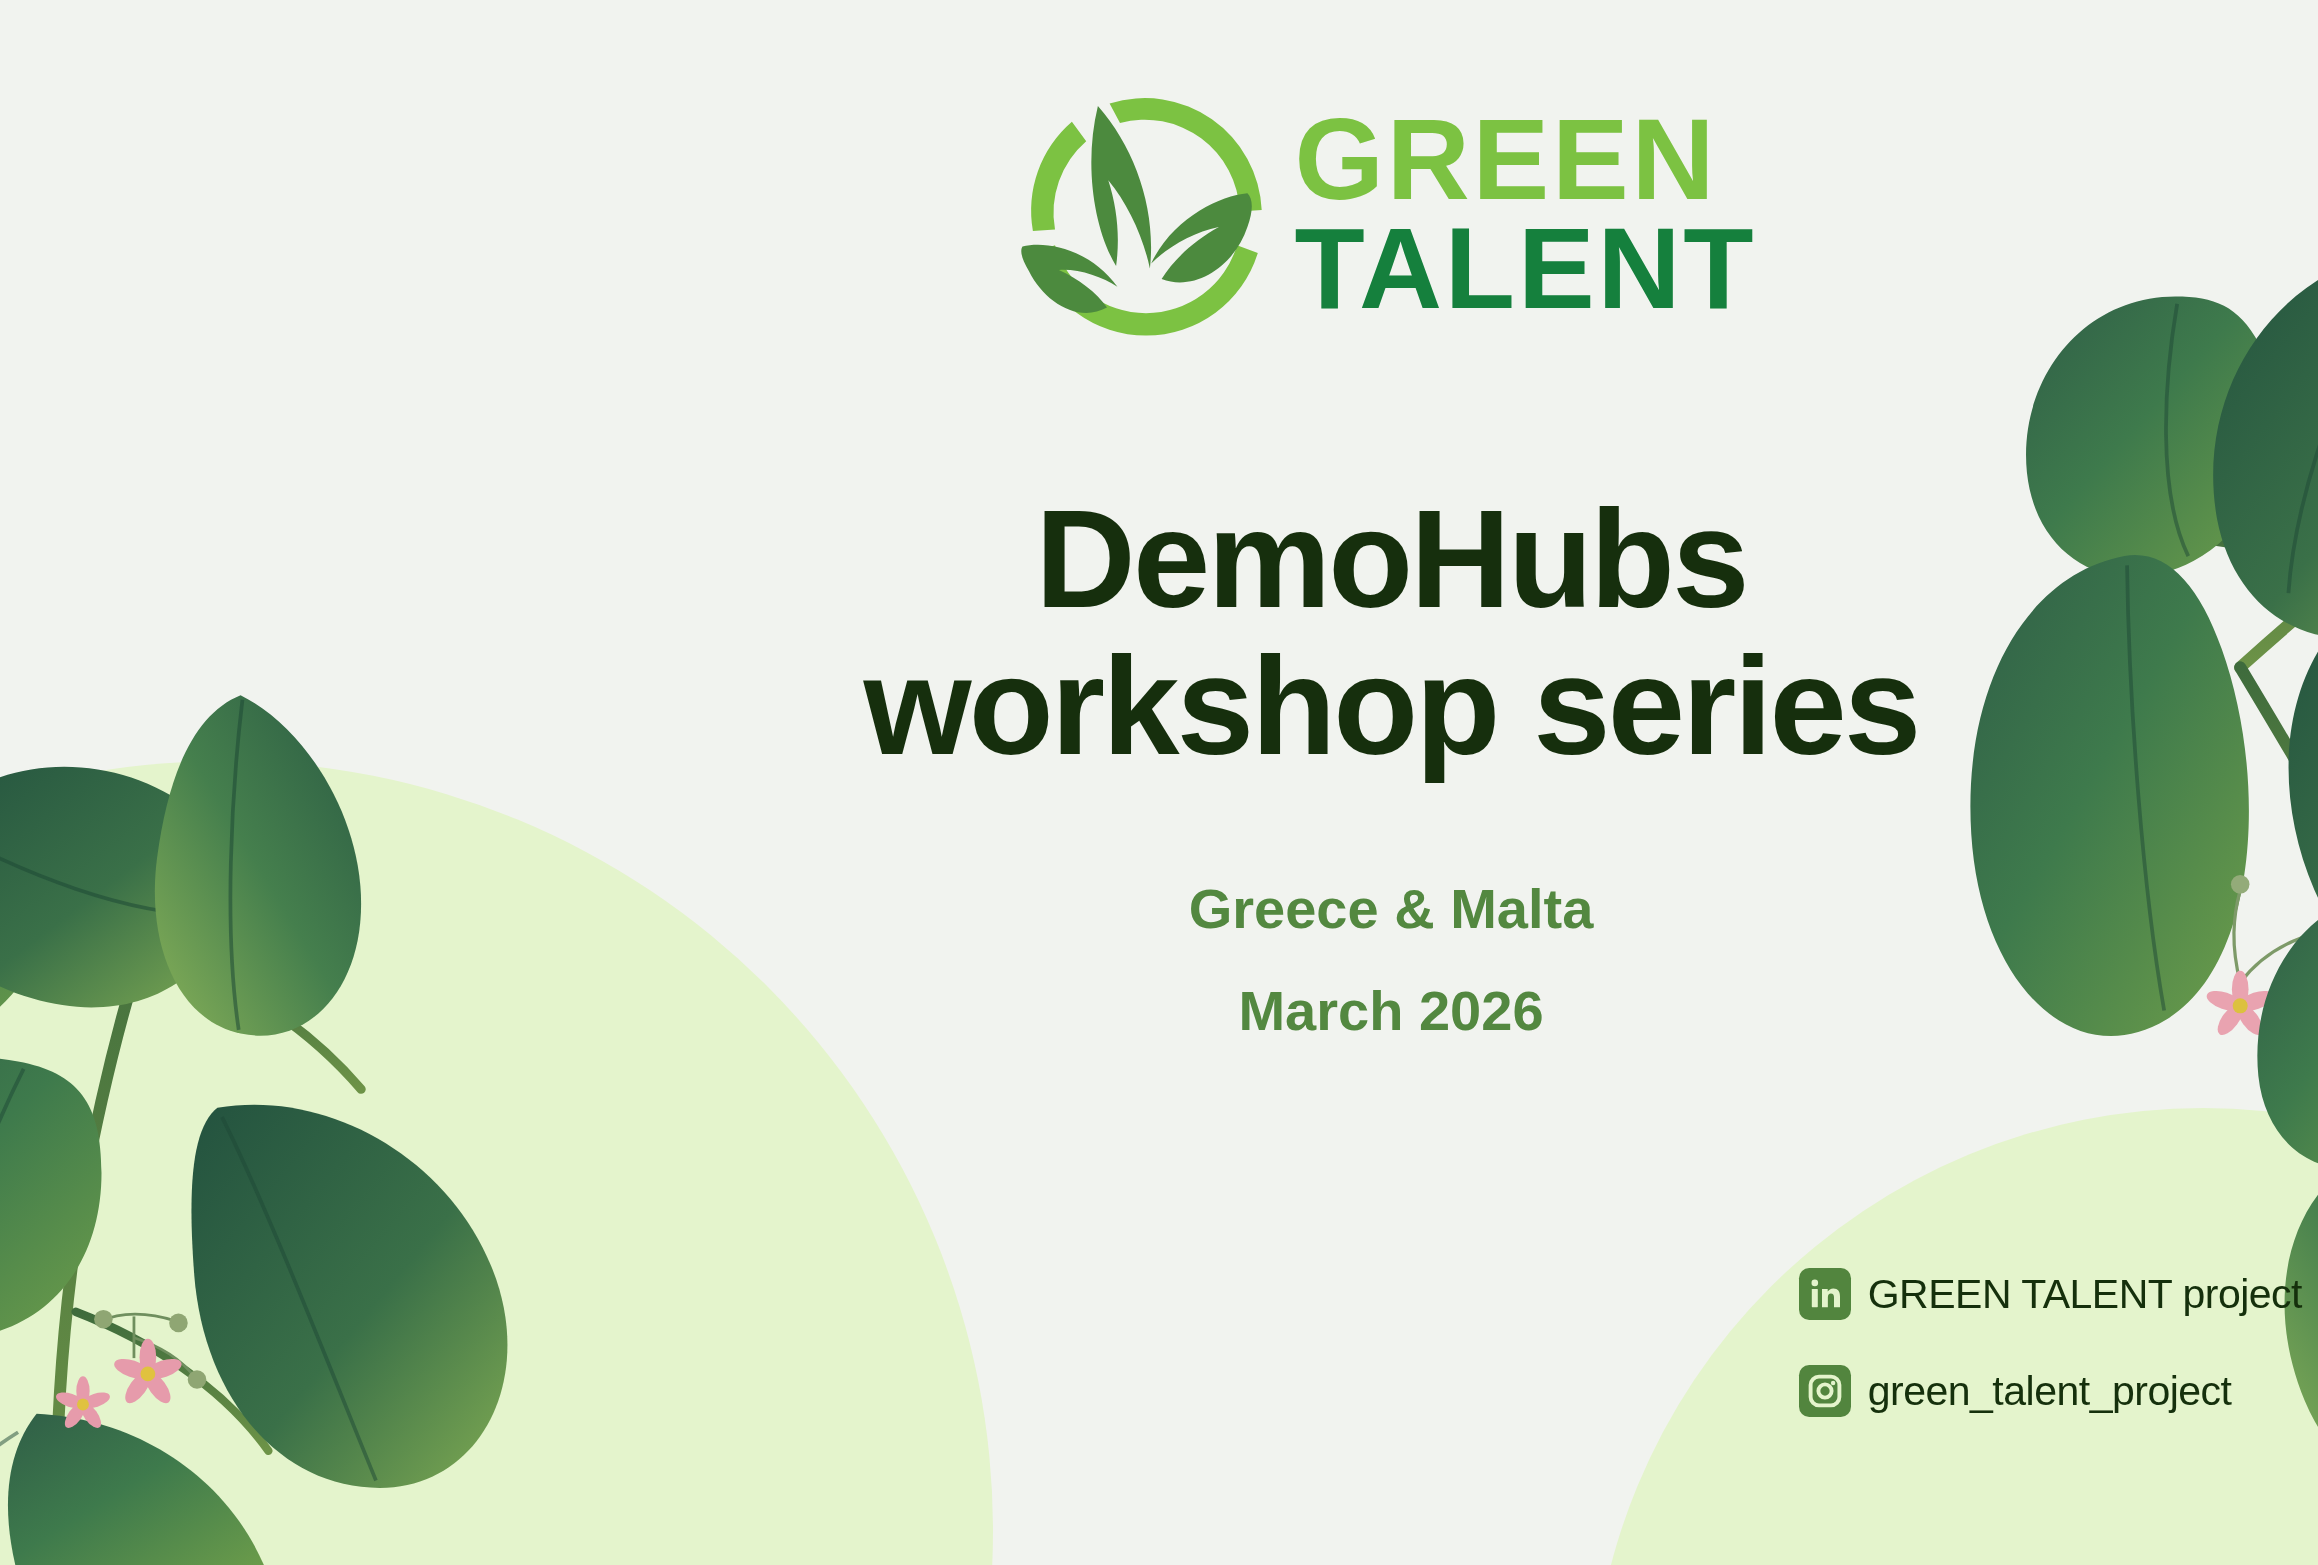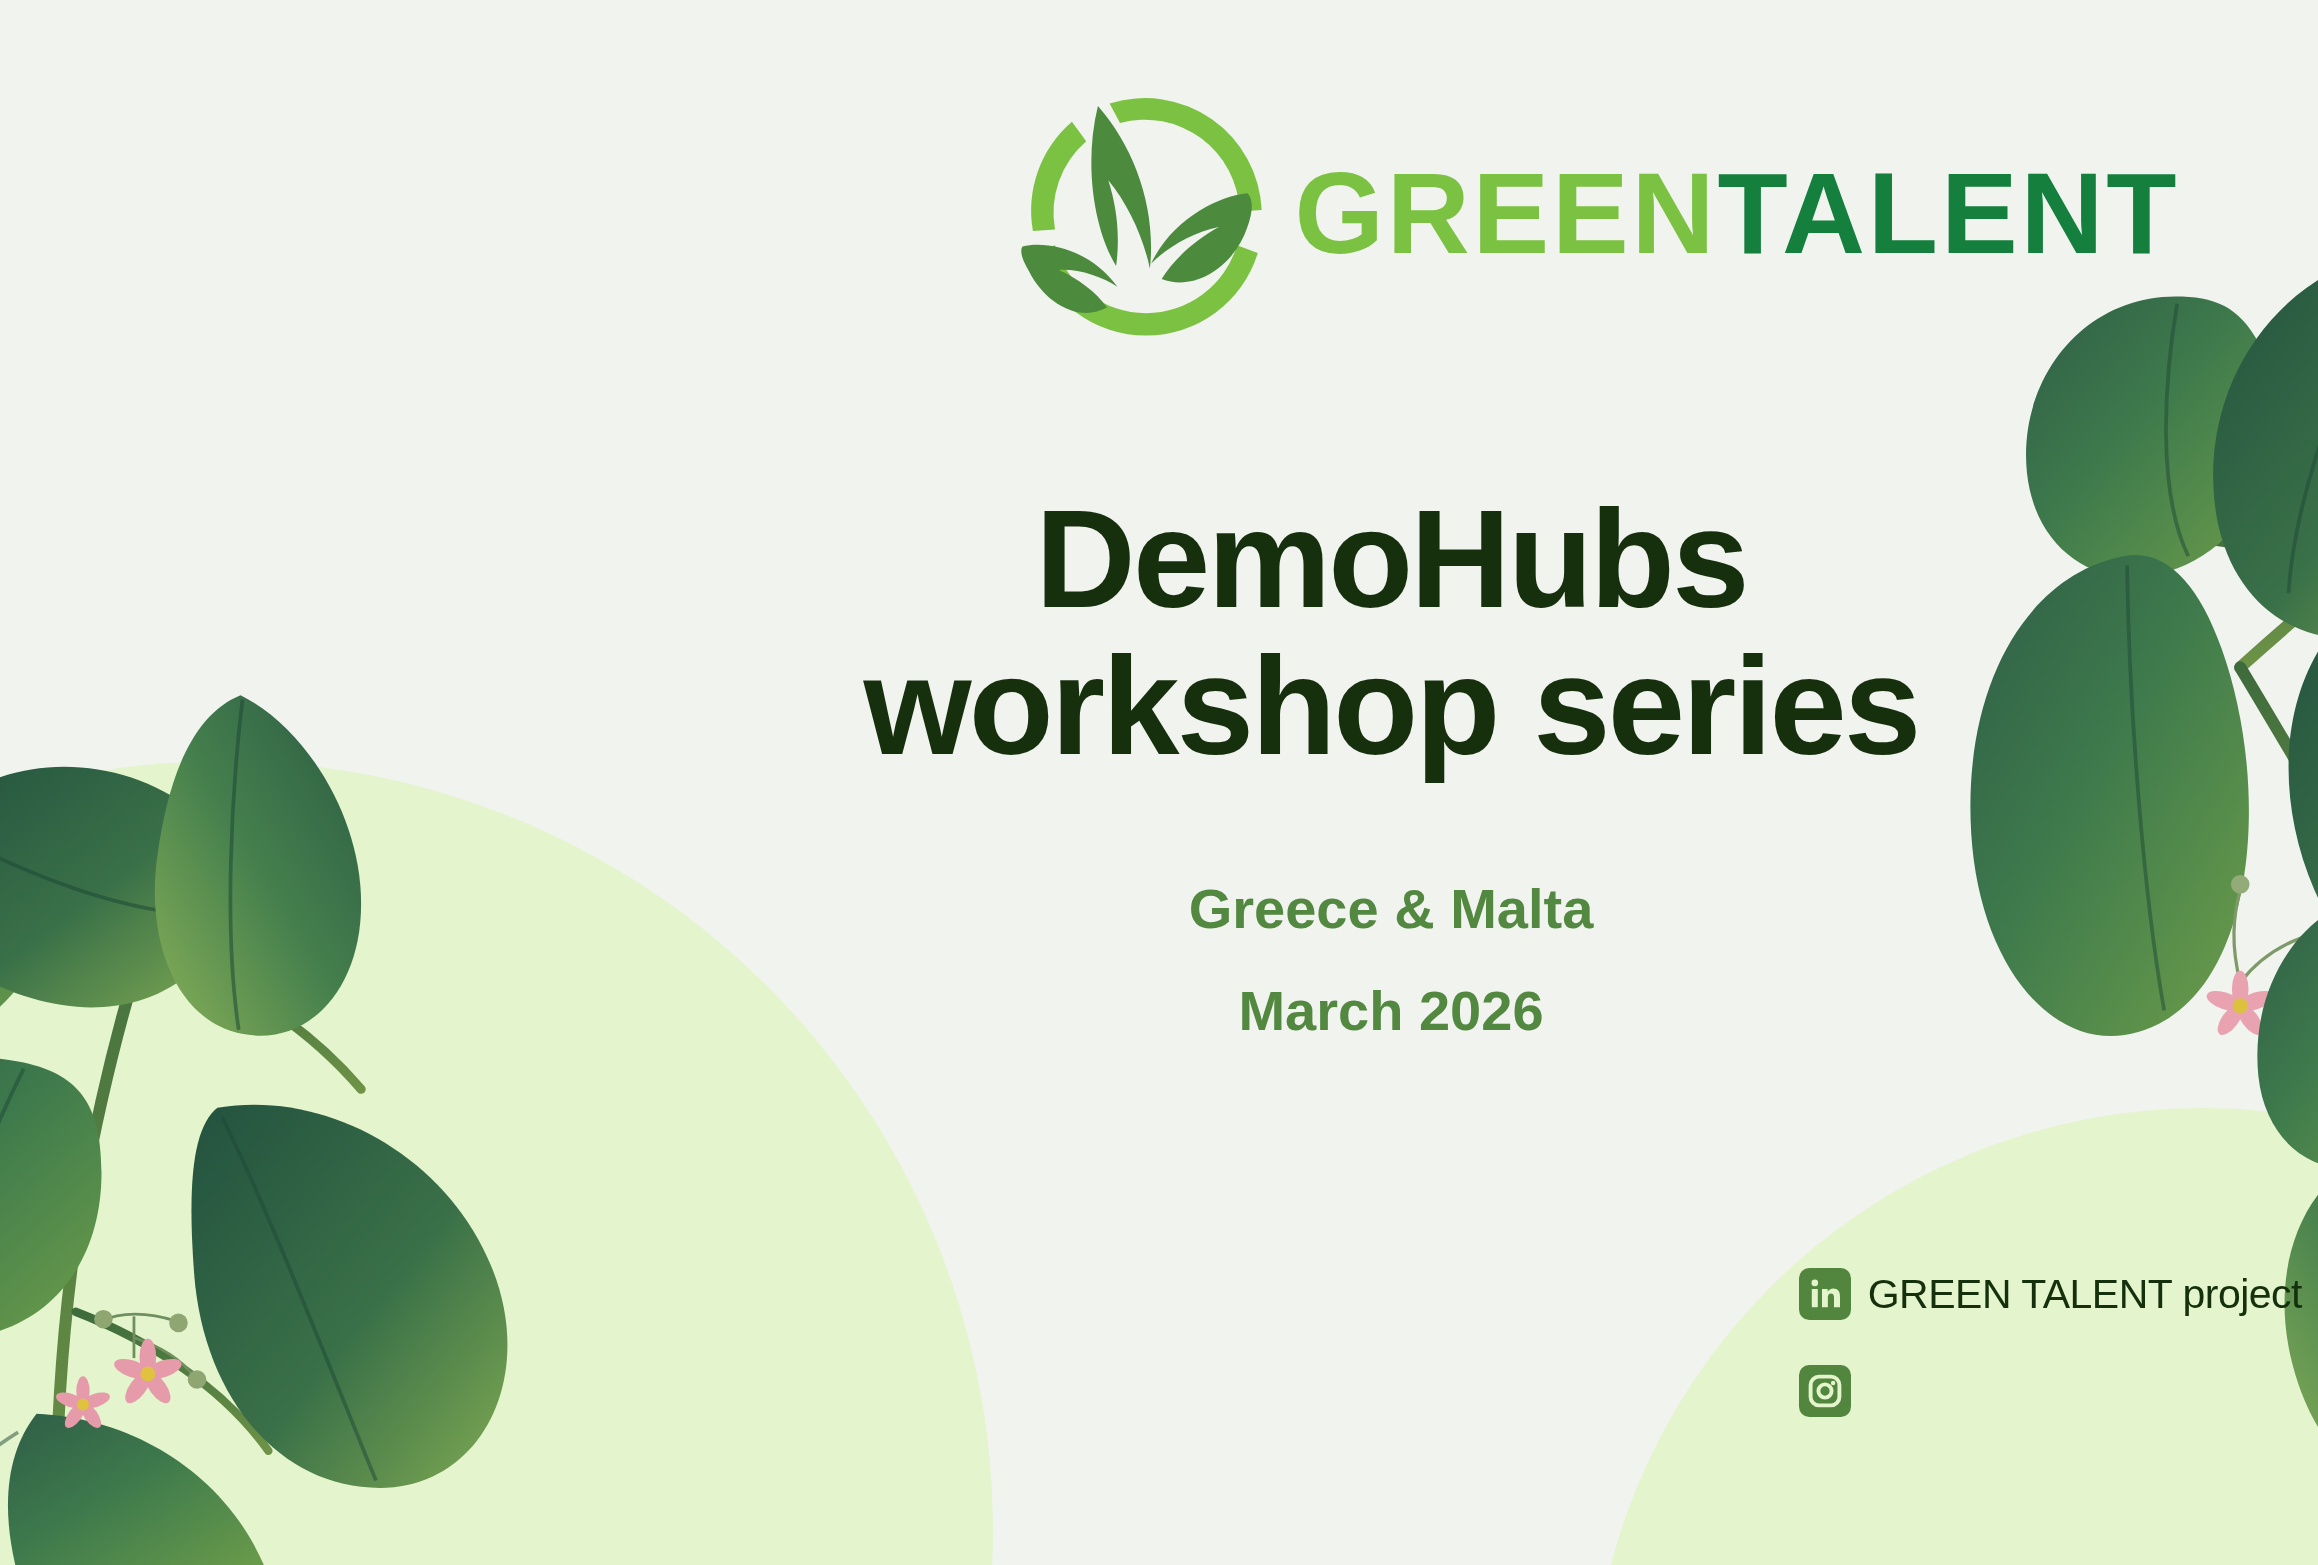--- a/index.html
+++ b/index.html
@@ -21,21 +21,21 @@
   #blob-left{  left:-547px; top:761px;  width:1540px; height:1540px; }
   #blob-right{ left:1591px;  top:1108px;  width:1224px; height:1224px; }
 
   
   #logo{
     position:absolute; left:1016px; top:70px;
     width:835px; height:288px;
     display:flex; align-items:center; gap:18.5px;
   }
   #logo-mark{ width:260px; height:260px; flex:0 0 auto; }
-  #logo-words{ display:flex; flex-direction:row; line-height:0.95; }
+  #logo-words{ display:flex; flex-direction:column; line-height:0.95; }
   #logo-green{
     font-size:115px; font-weight:bold; letter-spacing:2.8px;
     color:#7CC242; font-family:"Liberation Sans", sans-serif;
   }
   #logo-talent{
     font-size:115px; font-weight:bold; letter-spacing:2.8px;
     color:#15803d; font-family:"Liberation Sans", sans-serif;
   }
 
   
@@ -309,19 +309,20 @@
     </div>
 
     <div class="social-row">
       <span class="social-badge">
         <svg viewBox="0 0 24 24" aria-hidden="true">
           <rect x="2.4" y="2.4" width="19.2" height="19.2" rx="5.6" fill="none" stroke="#E4F4CC" stroke-width="2.6"></rect>
           <circle cx="12" cy="12" r="4.4" fill="none" stroke="#E4F4CC" stroke-width="2.6"></circle>
           <circle cx="17.4" cy="6.6" r="1.5" fill="#E4F4CC"></circle>
         </svg>
       </span>
+      <span class="social-label">green_talent_project</span>
     </div>
 
 
   </div>
 
 </div>
 
 
 </body></html>

